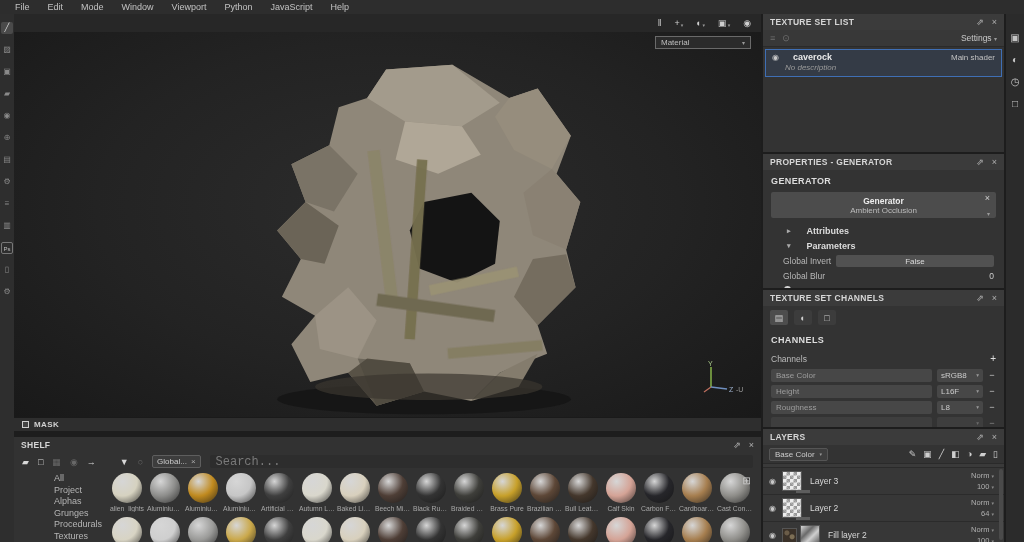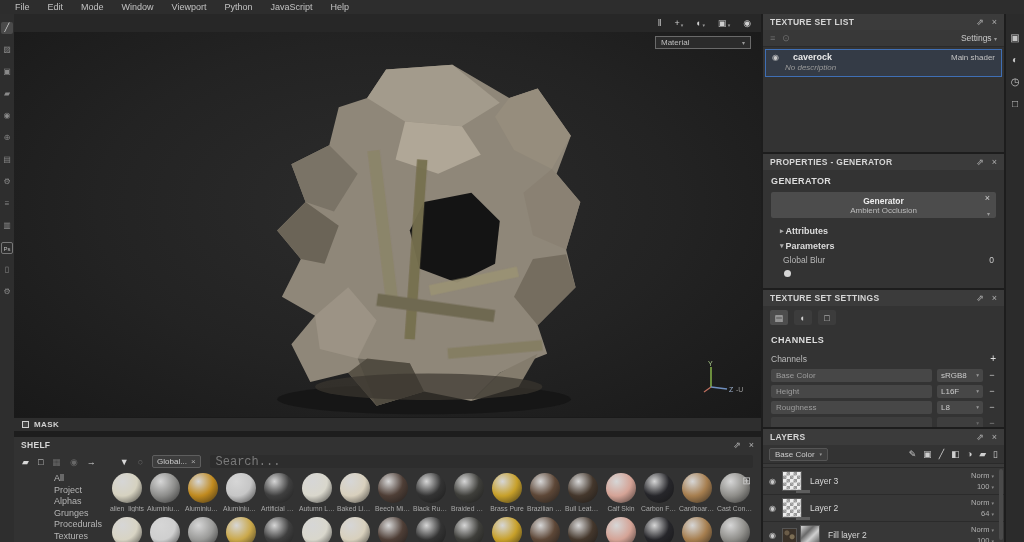--- a/index.html
+++ b/index.html
@@ -54,21 +54,21 @@
   .set-item .desc { font-size:8px; font-style:italic; color:#9a9a9a; margin-left:13px; margin-top:1px; }
 
   
   .sect-label { font-size:9px; font-weight:bold; color:#dedede; letter-spacing:.4px; padding:6px 8px 4px; }
   .gen-box { margin:2px 8px 5px; height:26px; background:#4c4c4c; border-radius:2px; position:relative;
     display:flex; flex-direction:column; align-items:center; justify-content:center; }
   .gen-box .t1 { font-size:8.5px; font-weight:bold; color:#ececec; }
   .gen-box .t2 { font-size:8px; color:#bdbdbd; }
   .gen-box .x { position:absolute; right:6px; top:1px; font-size:9px; color:#cfcfcf; }
   .gen-box .dd { position:absolute; right:6px; bottom:1px; font-size:6px; color:#999; }
-  .tree-row { display:flex; align-items:center; gap:2px; padding:3px 17px 2px; font-size:9px; font-weight:bold; color:#dcdcdc;text-align:center; }
+  .tree-row { display:flex; align-items:center; gap:16px; padding:3px 24px 2px; font-size:9px; font-weight:bold; color:#dcdcdc;text-align:center; }
   .tree-row .arr { font-size:7px; color:#aaa; }
   .param-row { display:flex; align-items:center; padding:2px 10px 2px 20px; }
   .param-label { font-size:8.5px; color:#b8b8b8; flex:1; }
   .param-val { font-size:8.5px; color:#cccccc; }
   .false-btn { width:158px; height:12px; background:#515151; border-radius:2px; font-size:8px; color:#dddddd;
     display:flex; align-items:center; justify-content:center; }
   .slider { margin:3px 10px 2px 20px; position:relative; height:8px; }
   .slider .knob { position:absolute; left:1px; top:0; width:7px; height:7px; border-radius:50%; background:#d6d6d6; }
 
   
@@ -289,33 +289,37 @@
   </div>
   <div class="tree-row">
     <span class="arr">▸</span>
     <span>Attributes</span>
   </div>
   <div class="tree-row">
     <span class="arr">▾</span>
     <span>Parameters</span>
   </div>
   <div class="param-row">
+    <span class="param-label">Global Invert</span>
+    <span class="false-btn">False</span>
+  </div>
+  <div class="param-row">
     <span class="param-label">Global Blur</span>
     <span class="param-val">0</span>
   </div>
   <div class="slider">
 
     <div class="knob"></div>
   </div>
 
 </div>
 
 <div class="panel" id="tss">
   <div class="panel-header">
-    <span class="panel-title">TEXTURE SET SETTINGS</span>
+    <span class="panel-title">TEXTURE SET CHANNELS</span>
     <span class="ph-ico">⇗</span>
     <span class="ph-ico">×</span>
   </div>
   <div class="tss-tabs">
     <span class="tss-tab active">▤</span>
     <span class="tss-tab">◐</span>
     <span class="tss-tab">□</span>
   </div>
   <div class="sect-label">CHANNELS</div>
   <div class="chan-head">

